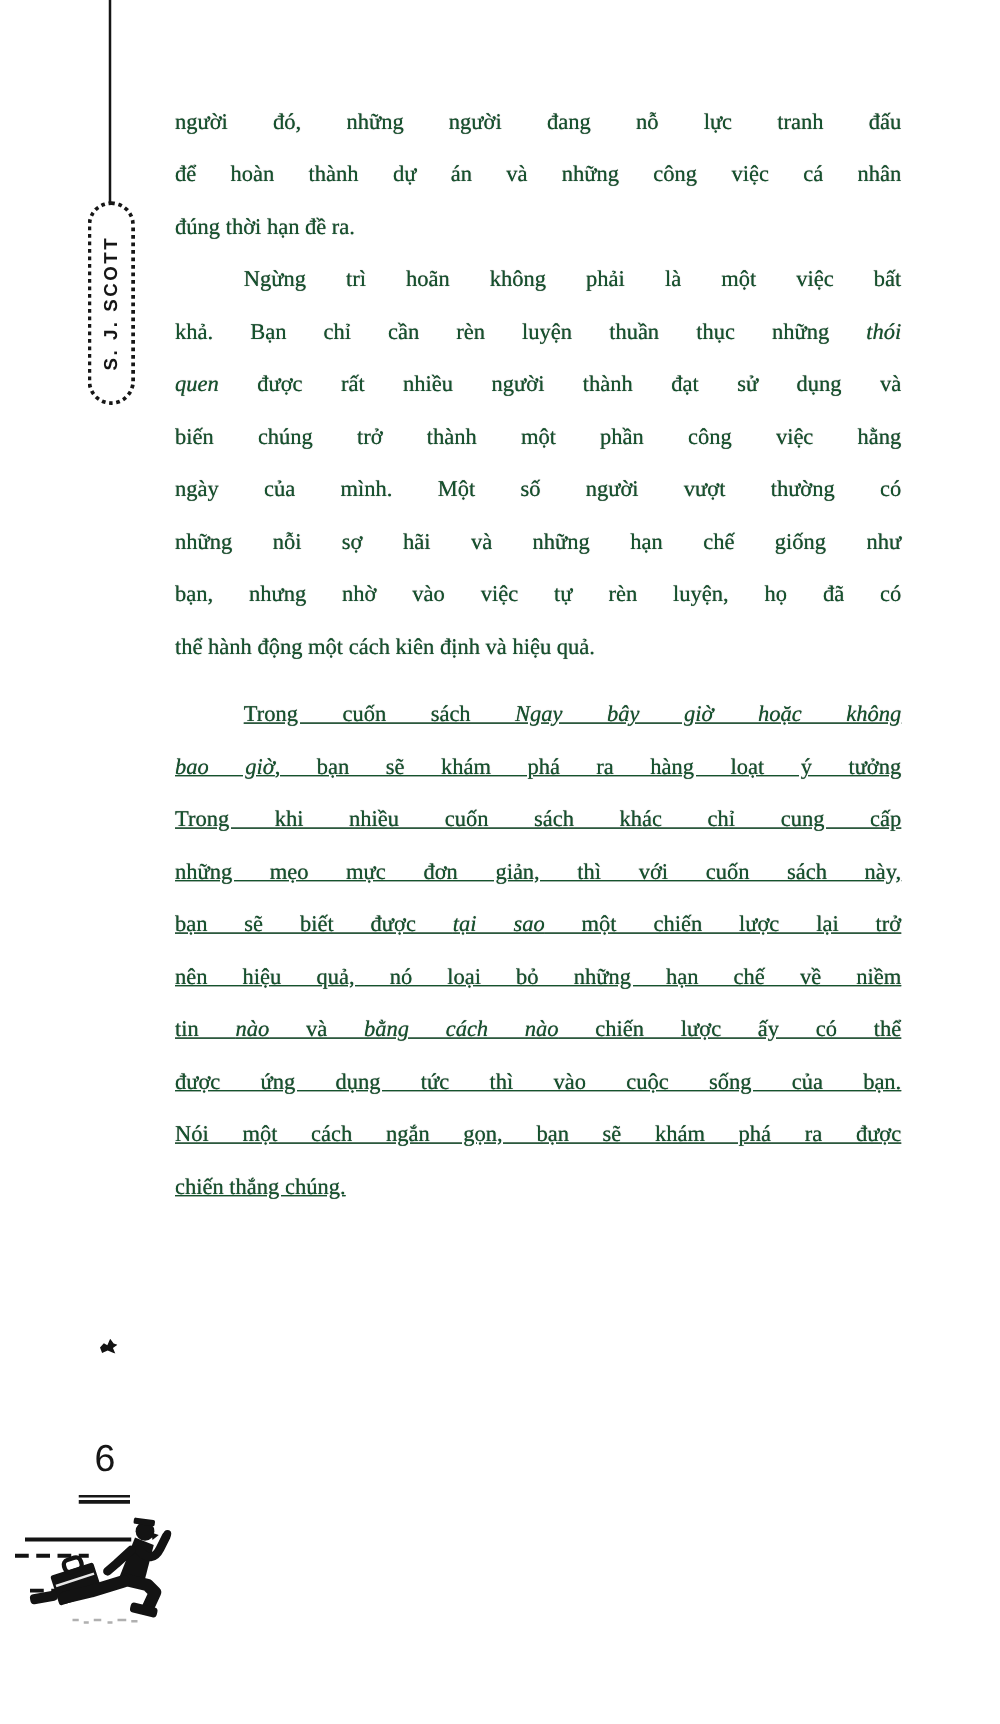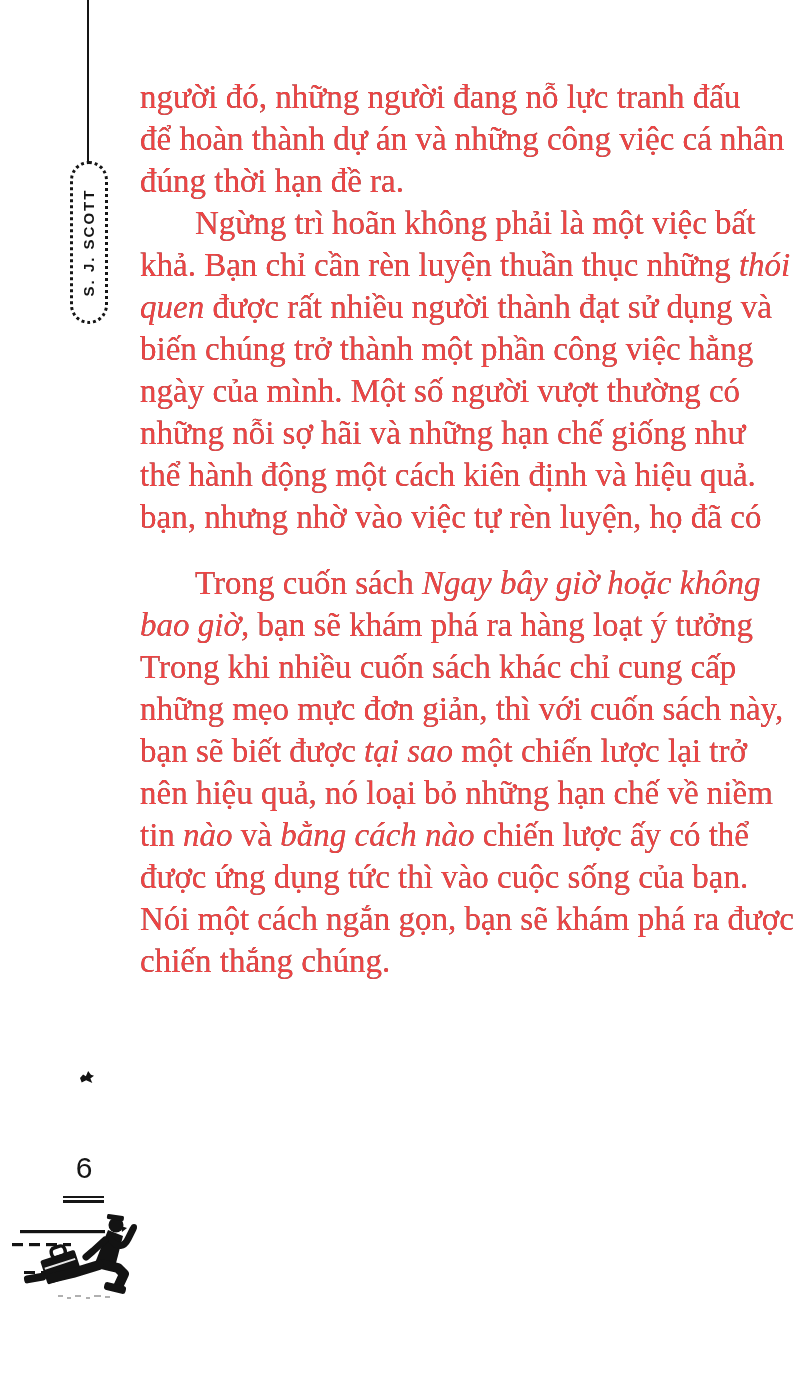--- a/index.html
+++ b/index.html
@@ -34,27 +34,27 @@
     font-weight: bold;
     font-size: 15px;
     letter-spacing: 2px;
     color: #161616;
   }
 
   
   .text-block {
     position: absolute; left: 140px; top: 76px;
     width: 581px;
-    color: #ef4444;
-    font-size: 33px;
+    color: #14532d;
+    font-size: 18px;
     line-height: 42px;
     text-shadow: 0 0 0.6px rgba(10,10,10,0.75);
   }
   .paragraph { margin: 0; }
-  .paragraph.space-before { margin-top: 24px; }
+  .paragraph.space-before { margin-top: 12px; text-decoration: underline; }
   .line {
     white-space: nowrap;
     text-align: justify;
     text-align-last: justify;
     height: 42px;
   }
   .line.last { text-align-last: left; }
   .line.indent { text-indent: 55px; }
   .line em { font-style: italic; }
 
@@ -100,22 +100,22 @@
         <div class="line"><span>để hoàn thành dự án và những công việc cá nhân</span></div>
         <div class="line last"><span>đúng thời hạn đề ra.</span></div>
       </div>
       <div class="paragraph">
         <div class="line indent"><span>Ngừng trì hoãn không phải là một việc bất</span></div>
         <div class="line"><span>khả. Bạn chỉ cần rèn luyện thuần thục những </span><em>thói</em></div>
         <div class="line"><em>quen</em><span> được rất nhiều người thành đạt sử dụng và</span></div>
         <div class="line"><span>biến chúng trở thành một phần công việc hằng</span></div>
         <div class="line"><span>ngày của mình. Một số người vượt thường có</span></div>
         <div class="line"><span>những nỗi sợ hãi và những hạn chế giống như</span></div>
+        <div class="line"><span>bạn, nhưng nhờ vào việc tự rèn luyện, họ đã có</span></div>
         <div class="line last"><span>thể hành động một cách kiên định và hiệu quả.</span></div>
-        <div class="line"><span>bạn, nhưng nhờ vào việc tự rèn luyện, họ đã có</span></div>
       </div>
       <div class="paragraph space-before">
         <div class="line indent"><span>Trong cuốn sách </span><em>Ngay bây giờ hoặc không</em></div>
         <div class="line"><em>bao giờ</em><span>, bạn sẽ khám phá ra hàng loạt ý tưởng</span></div>
         <div class="line"><span>Trong khi nhiều cuốn sách khác chỉ cung cấp</span></div>
         <div class="line"><span>những mẹo mực đơn giản, thì với cuốn sách này,</span></div>
         <div class="line"><span>bạn sẽ biết được </span><em>tại sao</em><span> một chiến lược lại trở</span></div>
         <div class="line"><span>nên hiệu quả, nó loại bỏ những hạn chế về niềm</span></div>
         <div class="line"><span>tin </span><em>nào</em><span> và </span><em>bằng cách nào</em><span> chiến lược ấy có thể</span></div>
         <div class="line"><span>được ứng dụng tức thì vào cuộc sống của bạn.</span></div>

